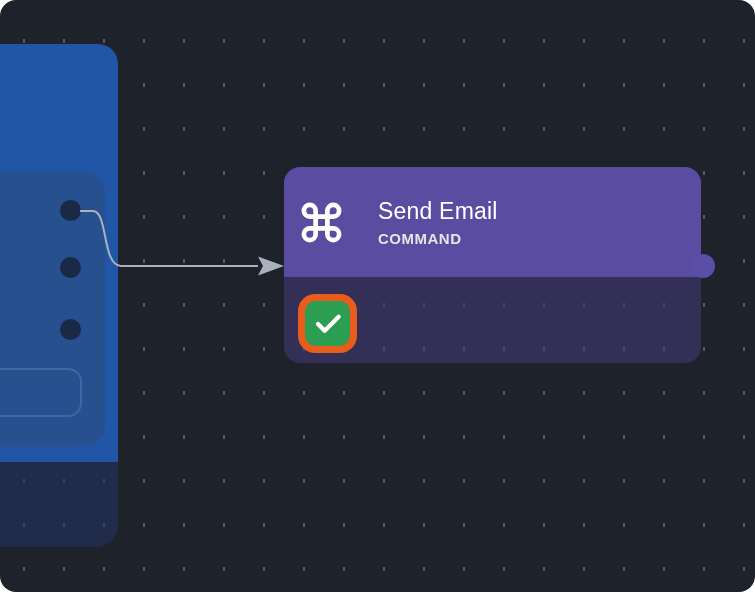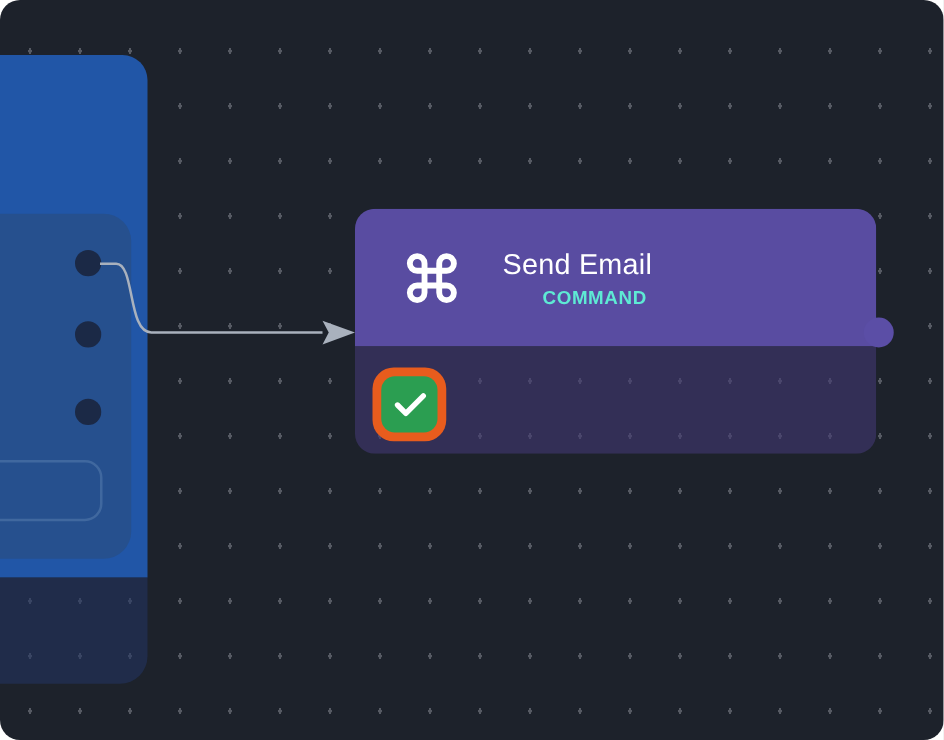--- a/index.html
+++ b/index.html
@@ -90,42 +90,41 @@
     overflow: hidden;
   }
   .cmd-header {
     position: absolute;
     left: 0; top: 0;
     width: 100%; height: 110px;
     background: #594ca1;
     display: flex;
     align-items: center;
     box-sizing: border-box;
-    padding-left: 38px;
+    padding-left: 14px;
   }
   .cmd-icon-wrap {
     width: 47px; height: 47px;
     flex: 0 0 auto;
     margin-right: 33px;
   }
   .cmd-texts { display: flex; flex-direction: column; }
   .cmd-title {
     font-size: 23px;
     line-height: 26px;
     letter-spacing: 0.2px;
     color: #ffffff;
   }
   .cmd-type {
     margin-top: 7px;
     font-size: 15px;
     line-height: 16px;
     font-weight: bold;
     letter-spacing: 0.5px;
-    color: #5eead4;
-    margin-left: 32px;
+    color: #e5e5e5;
   }
   .cmd-body {
     position: absolute;
     left: 0; top: 110px;
     width: 100%; height: 86px;
     background: rgba(67,57,115,0.6);
   }
   .status-badge {
     position: absolute;
     left: 14px; top: 127px;

